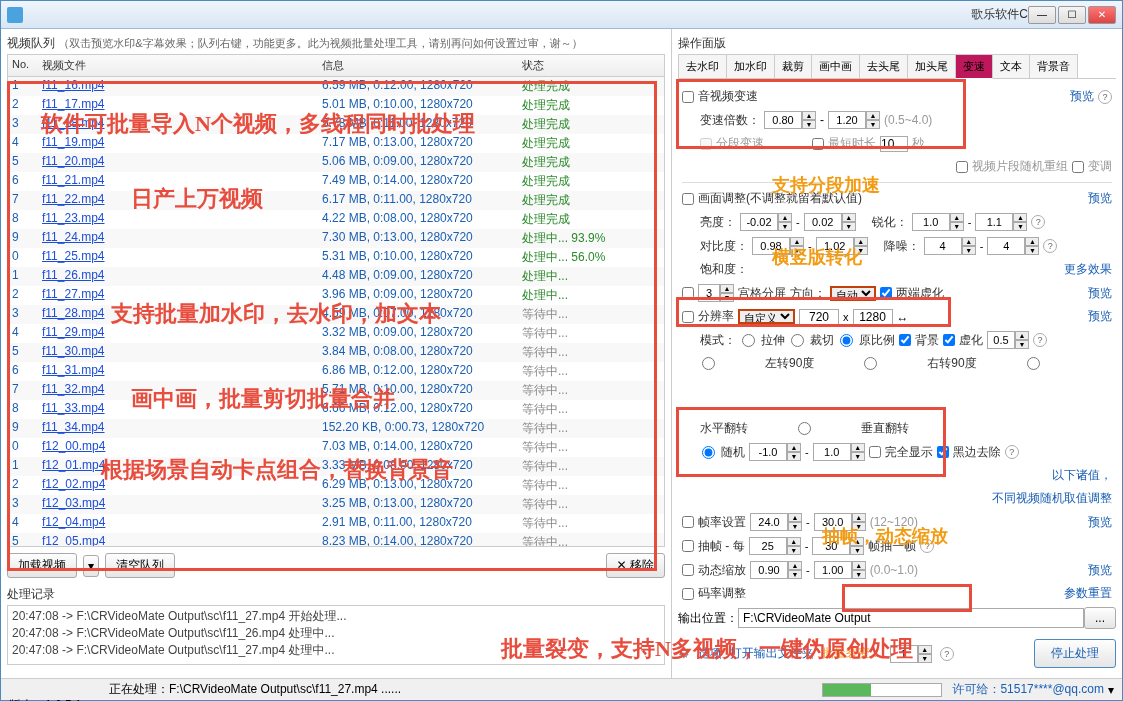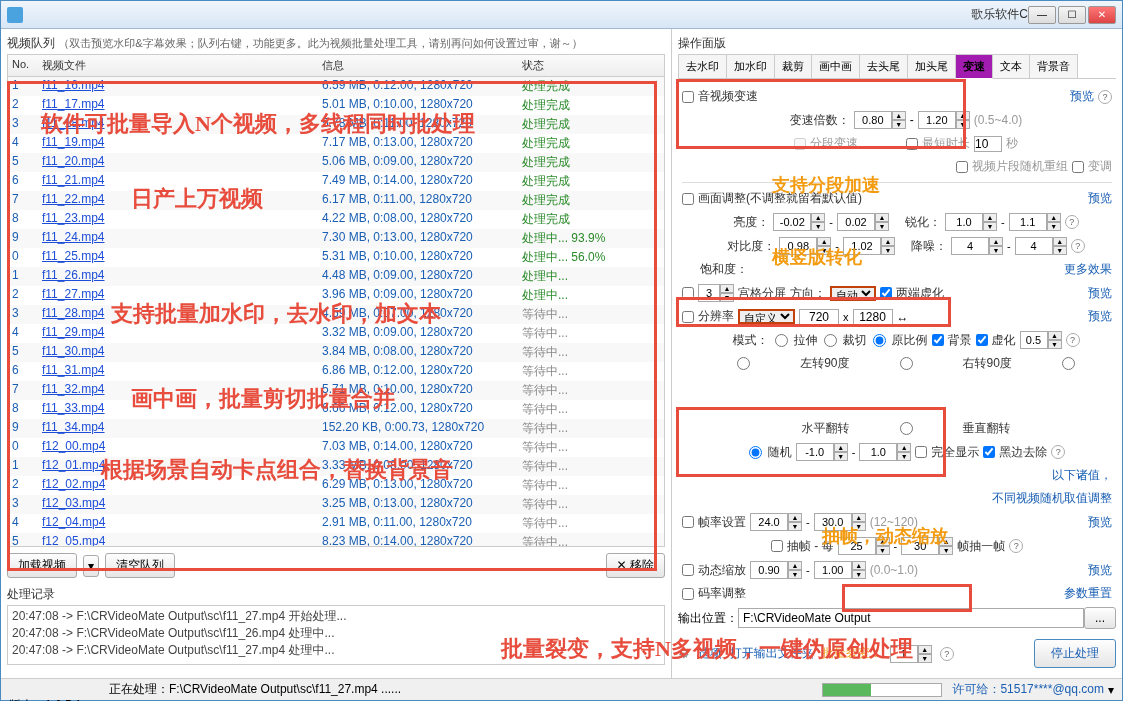--- a/index.html
+++ b/index.html
@@ -36,23 +36,23 @@
 .log-section { height: 90px; }
 .log-body { border: 1px solid #ccc; height: 60px; background: #fff; padding: 2px 4px; font-size: 11px; color: #444; overflow: hidden; }
 .statusbar { background: #f0f0f0; border-top: 1px solid #ccc; height: 22px; display: flex; align-items: center; padding: 0 8px; font-size: 11px; }
 .statusbar .ver { width: 100px; margin-top: 32px; }
 .statusbar .proc { flex: 1; }
 .statusbar .progress { width: 120px; height: 14px; border: 1px solid #aaa; background: #fff; margin: 0 10px; position: relative; }
 .statusbar .progress .bar { height: 100%; background: #5cb85c; width: 40%; }
 .statusbar .lic { color: #1a5fb4; }
 .tabs { display: flex; border-bottom: 1px solid #ccc; flex-wrap: wrap; }
 .tab { padding: 4px 7px; border: 1px solid #ccc; border-bottom: none; background: #f5f5f5; cursor: pointer; font-size: 11px; margin-right: -1px; }
-.tab.active { background: #a21caf; border-bottom: 1px solid #fff; margin-bottom: -1px; font-weight: bold; }
+.tab.active { background: #be185d; border-bottom: 1px solid #fff; margin-bottom: -1px; }
 .panel { flex: 1; overflow-y: auto; padding: 6px 4px; }
-.row { display: flex; align-items: center; gap: 4px; padding: 3px 0; font-size: 11px; flex-wrap: wrap; justify-content: center; }
+.row { display: flex; align-items: center; gap: 4px; padding: 3px 0; font-size: 11px; flex-wrap: wrap; }
 .row label { color: #333; }
 .spinner { display: flex; align-items: center; }
 .spinner input { width: 38px; height: 18px; border: 1px solid #aaa; text-align: center; font-size: 11px; }
 .spinner .updown { display: flex; flex-direction: column; }
 .spinner .updown div { width: 14px; height: 9px; border: 1px solid #aaa; background: #eee; font-size: 7px; line-height: 7px; text-align: center; }
 .cb { width: 12px; height: 12px; }
 .link { color: #1a5fb4; cursor: pointer; }
 .help { width: 14px; height: 14px; border: 1px solid #aaa; border-radius: 50%; display: inline-flex; align-items: center; justify-content: center; font-size: 9px; color: #666; }
 .divider { border-top: 1px solid #ddd; margin: 4px 0; }
 .output-row { display: flex; align-items: center; padding: 4px 0; }

